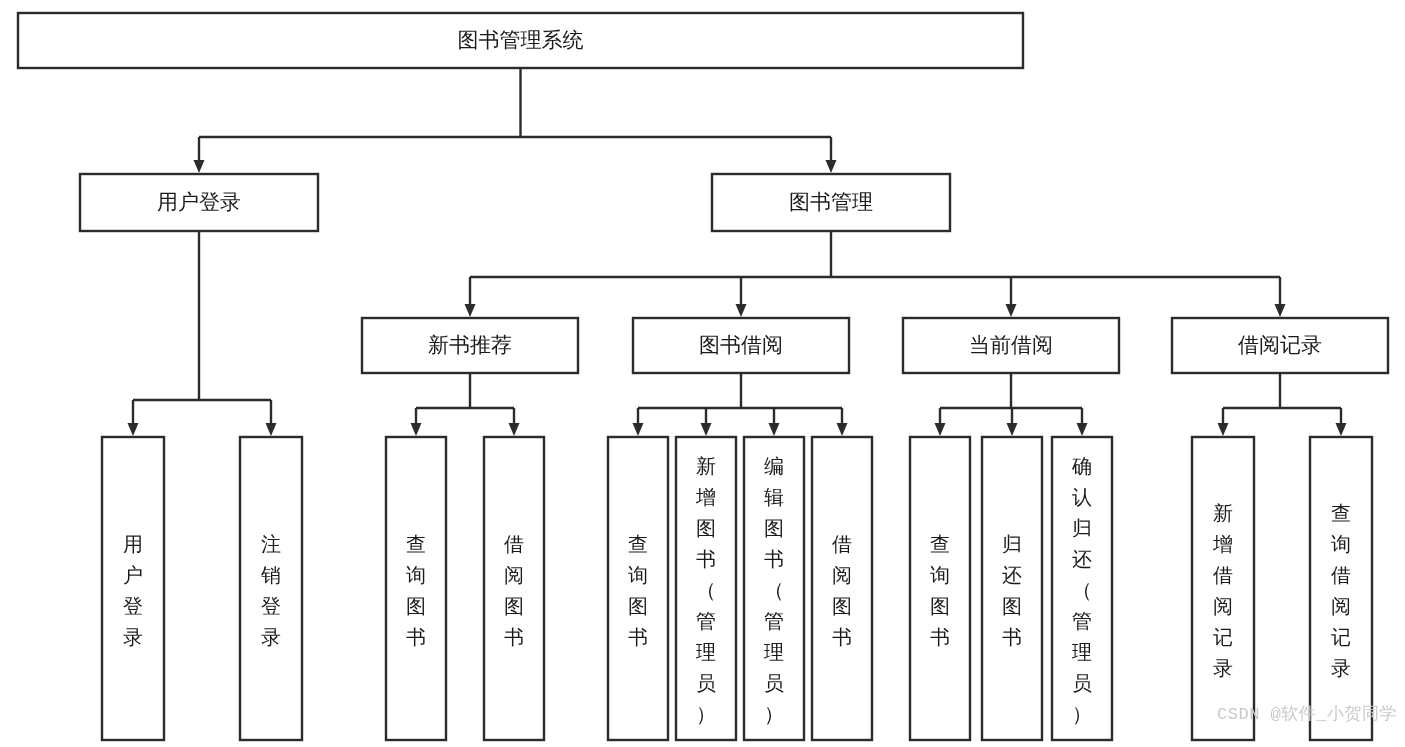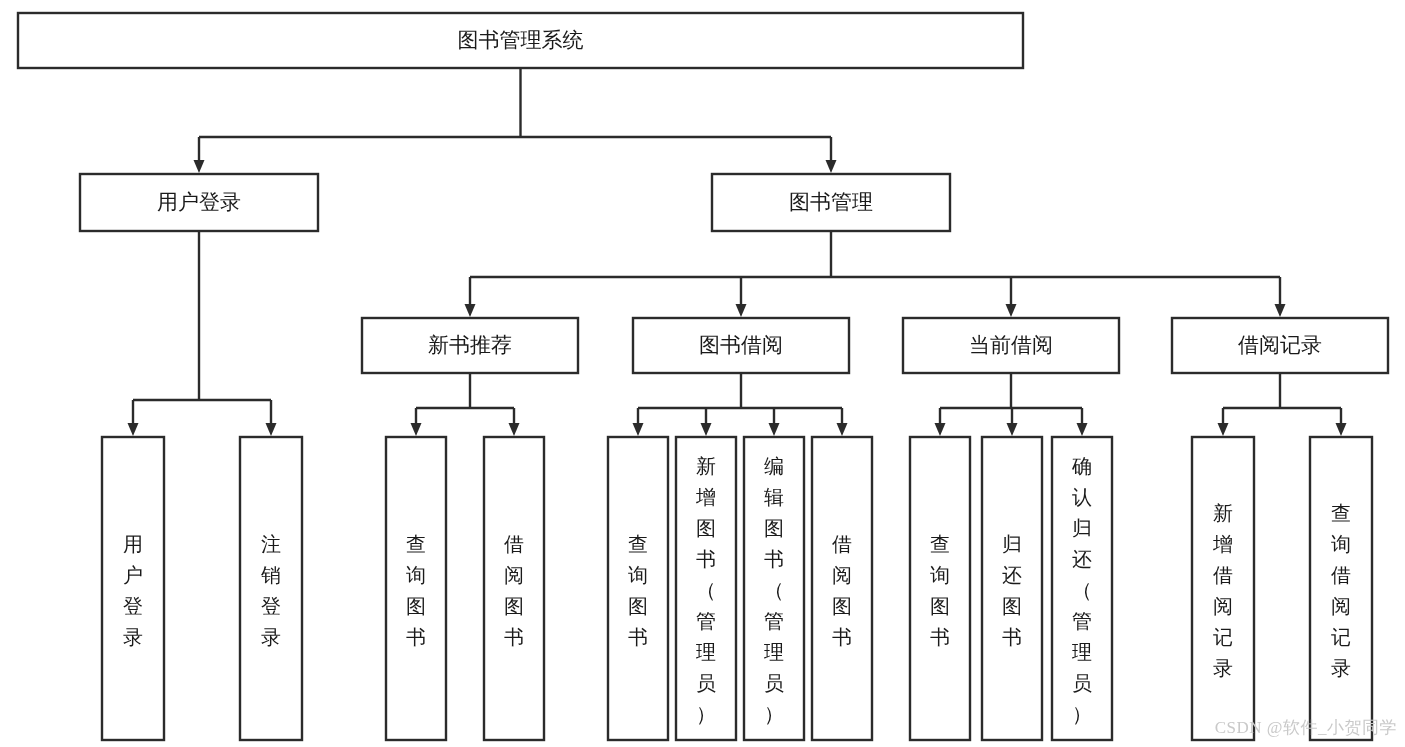--- a/index.html
+++ b/index.html
@@ -48,24 +48,24 @@
   }
   .node-label-vertical {
     fill: #1a1a1a;
     font-family: "Liberation Sans", "DejaVu Sans", sans-serif;
     font-size: 20px;
     text-anchor: middle;
   }
   .watermark {
     position: absolute;
     right: 8px;
-    bottom: 8px;
+    bottom: 22px;
     color: #c9c9c9;
     font-size: 17px;
-    font-family: Liberation Serif, serif;
+    font-family: Liberation Mono, monospace;
     letter-spacing: 0.5px;
     white-space: nowrap;
     pointer-events: none;
   }
 </style>
 </head>
 <body>
 
 <div id="canvas">
   <svg class="diagram" viewBox="0 0 1405 747">

